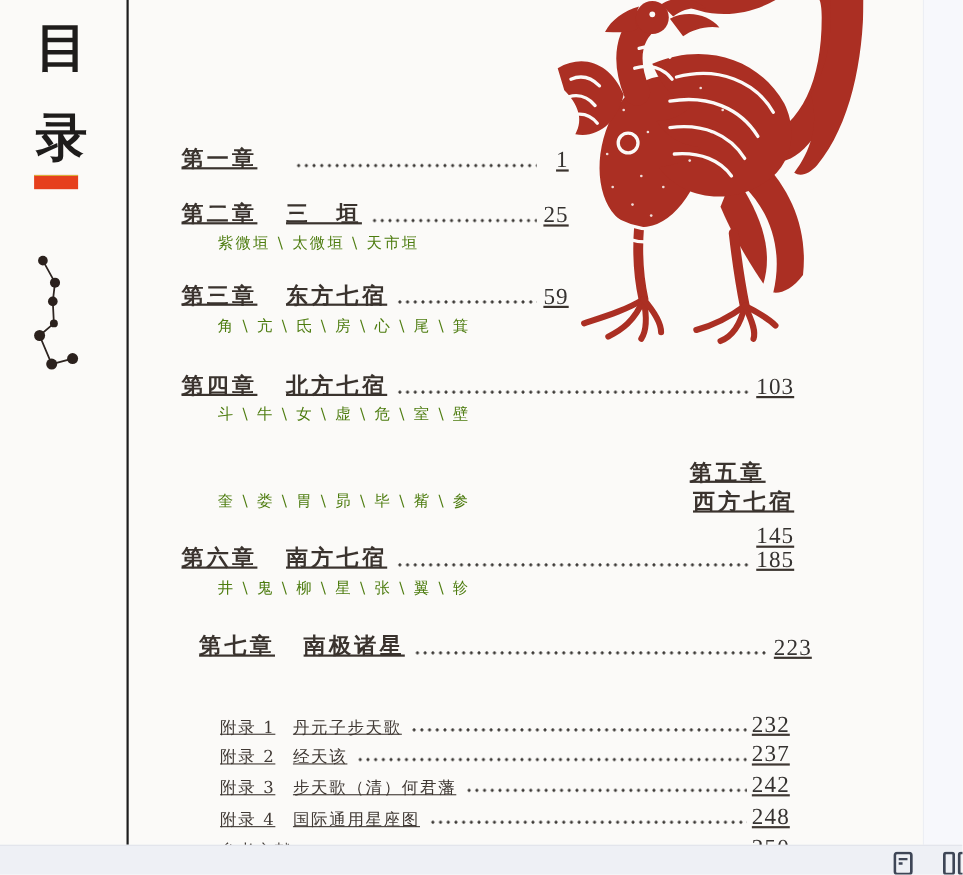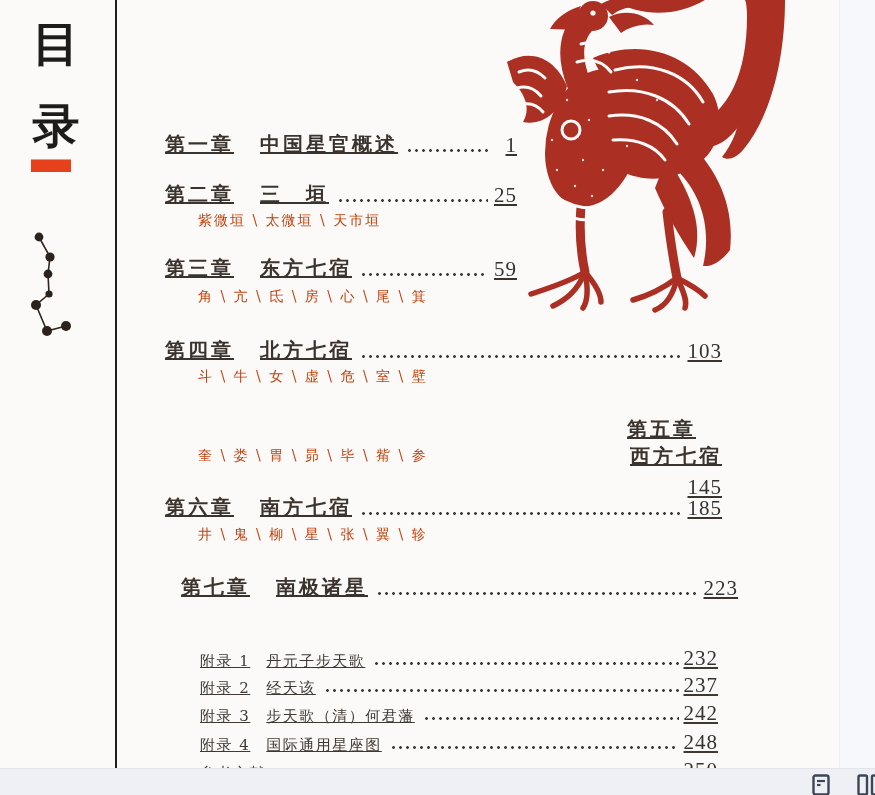--- a/index.html
+++ b/index.html
@@ -58,21 +58,21 @@
     background-image:radial-gradient(circle,#3b3835 1.15px,rgba(0,0,0,0) 1.6px);
     background-size:7px 5px;background-repeat:repeat-x;background-position:left center;
   }
   .page-num{
     font-family:"Liberation Serif","DejaVu Serif",serif;
     font-size:21px;font-weight:400;color:#353230;letter-spacing:1px;
     min-width:24px;text-align:right;white-space:nowrap;
   }
   .toc-sub{
     position:absolute;left:198px;font-size:14px;letter-spacing:2px;
-    color:#c2410c;white-space:nowrap;font-weight:500;
+    color:#4d7c0f;white-space:nowrap;font-weight:500;
   }
 </style>
 </head>
 <body>
 
 <div class="v-title t1">目</div>
 <div class="v-title t2">录</div>
 <div class="accent-bar"></div>
 
 <svg class="constellation" width="62" height="115" viewBox="0 0 62 115">
@@ -158,21 +158,20 @@
       <circle cx="160" cy="100" r="1.2"></circle>
     <circle cx="140" cy="80" r="1.2"></circle>
       <circle cx="55" cy="140" r="1.2"></circle>
     <circle cx="95" cy="196" r="1.2"></circle>
       <circle cx="130" cy="146" r="1.2"></circle>
   </g>
 </svg>
 
 <div class="toc-row ch short" style="top:131px;">
   <span class="ch-num">第一章</span>
-  <span class="row-title">中国星官概述</span>
   <span class="leader"></span>
   <span class="page-num">1</span>
 </div>
 
 <div class="toc-row ch short" style="top:181px;">
   <span class="ch-num">第二章</span>
   <span class="row-title">三　垣</span>
   <span class="leader"></span>
   <span class="page-num">25</span>
 </div>

